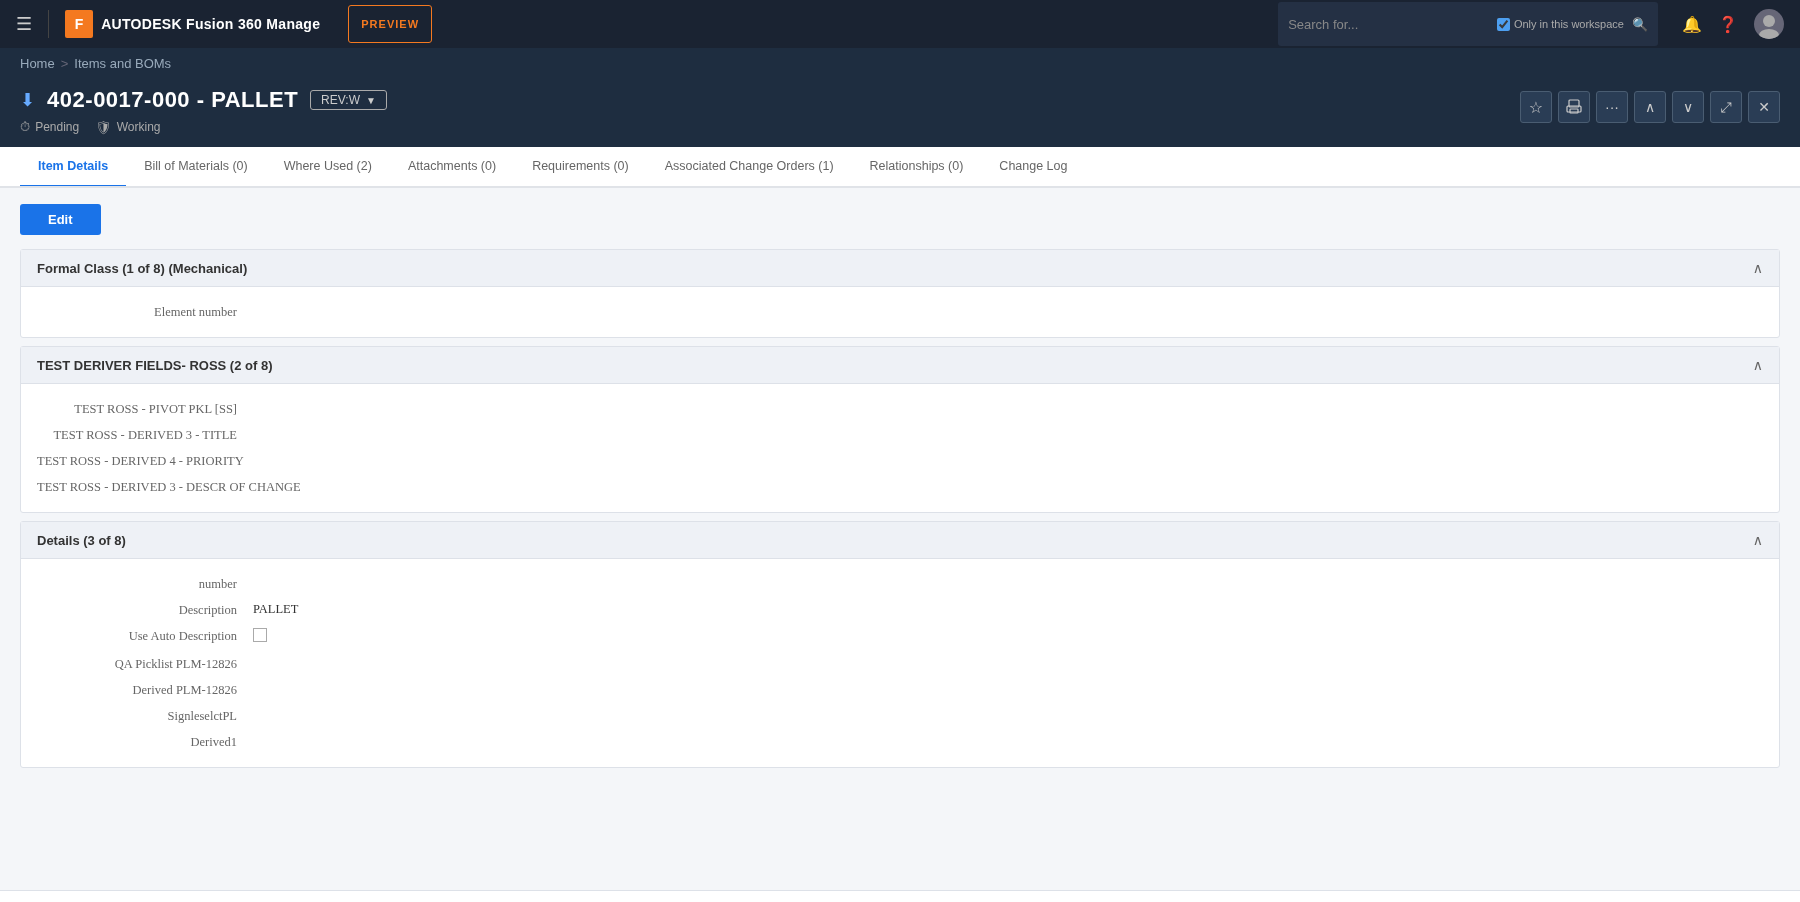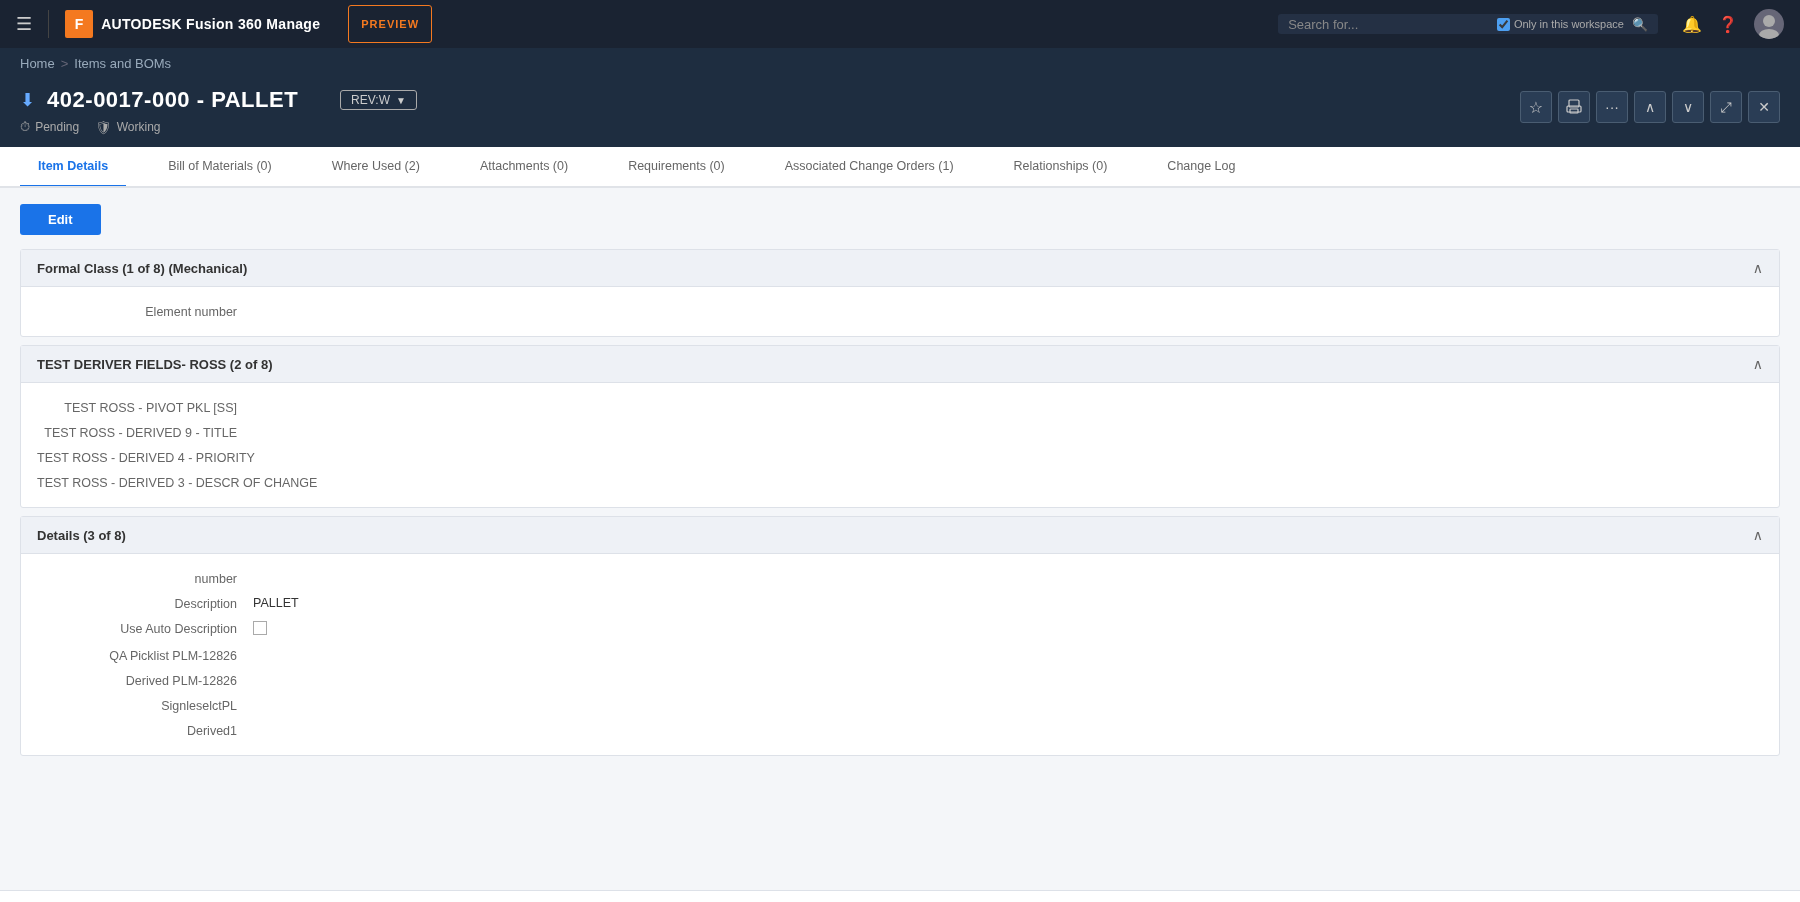--- a/index.html
+++ b/index.html
@@ -39,21 +39,21 @@
       padding: 12px 12px;
       border-radius: 3px;
       cursor: pointer;
       letter-spacing: 1px;
     }
     .top-nav-spacer { flex: 1; }
     .search-box {
       background: #243044;
       border: none;
       border-radius: 3px;
-      height: 20px;
+      height: 44px;
       display: flex;
       align-items: center;
       padding: 0 10px;
       gap: 8px;
       width: 380px;
     }
     .search-box input {
       background: transparent;
       border: none;
       color: #aaa;
@@ -101,21 +101,20 @@
       border: 1.5px solid #aaa;
       border-radius: 3px;
       color: #ccc;
       font-size: 12px;
       padding: 2px 10px;
       display: flex;
       align-items: center;
       gap: 6px;
       cursor: pointer;
       background: transparent;
-      margin-left: 30px;
     }
     .rev-badge .caret { font-size: 10px; }
     .item-status-row { display: flex; align-items: center; gap: 16px; }
     .status-chip { display: flex; align-items: center; gap: 5px; font-size: 12px; color: #aaa; }
     .status-chip-icon { font-size: 13px; }
 
     .item-header-right { display: flex; align-items: center; gap: 6px; margin-top: 4px; }
     .header-btn {
       background: #2a3d55;
       border: 1px solid #4a5d72;
@@ -129,21 +128,20 @@
     }
     .header-btn.star { font-size: 16px; }
 
     
     .tabs-bar {
       background: #fff;
       border-bottom: 2px solid #e0e3e8;
       display: flex;
       padding: 0 20px;
       overflow-x: auto;
-      gap: 24px;
     }
     .tab {
       padding: 12px 18px;
       font-size: 12.5px;
       color: #666;
       cursor: pointer;
       border-bottom: 3px solid transparent;
       white-space: nowrap;
       margin-bottom: -2px;
     }
@@ -179,21 +177,21 @@
       background: #eef1f6;
       padding: 10px 16px;
       display: flex;
       align-items: center;
       justify-content: space-between;
       cursor: pointer;
       border-bottom: 1px solid #dde1e8;
     }
     .section-header-title { font-size: 13px; font-weight: 600; color: #333; }
     .section-header-caret { color: #666; font-size: 14px; }
-    .section-body { padding: 12px 16px; }
+    .section-body { padding: 12px 16px; font-family: Liberation Serif, serif; }
 
     .field-row {
       display: flex;
       align-items: flex-start;
       padding: 5px 0;
       gap: 16px;
     }
     .field-label {
       text-align: right;
       color: #666;
@@ -339,21 +337,21 @@
     <div class="section-header">
       <span class="section-header-title">TEST DERIVER FIELDS- ROSS (2 of 8)</span>
       <span class="section-header-caret">∧</span>
     </div>
     <div class="section-body">
       <div class="field-row">
         <span class="field-label">TEST ROSS - PIVOT PKL [SS]</span>
         <span class="field-value"></span>
       </div>
       <div class="field-row">
-        <span class="field-label">TEST ROSS - DERIVED 9 - TITLE</span>
+        <span class="field-label">TEST ROSS - DERIVED 3 - TITLE</span>
         <span class="field-value"></span>
       </div>
       <div class="field-row">
         <span class="field-label">TEST ROSS - DERIVED 4 - PRIORITY</span>
         <span class="field-value"></span>
       </div>
       <div class="field-row">
         <span class="field-label">TEST ROSS - DERIVED 3 - DESCR OF CHANGE</span>
         <span class="field-value"></span>
       </div>

